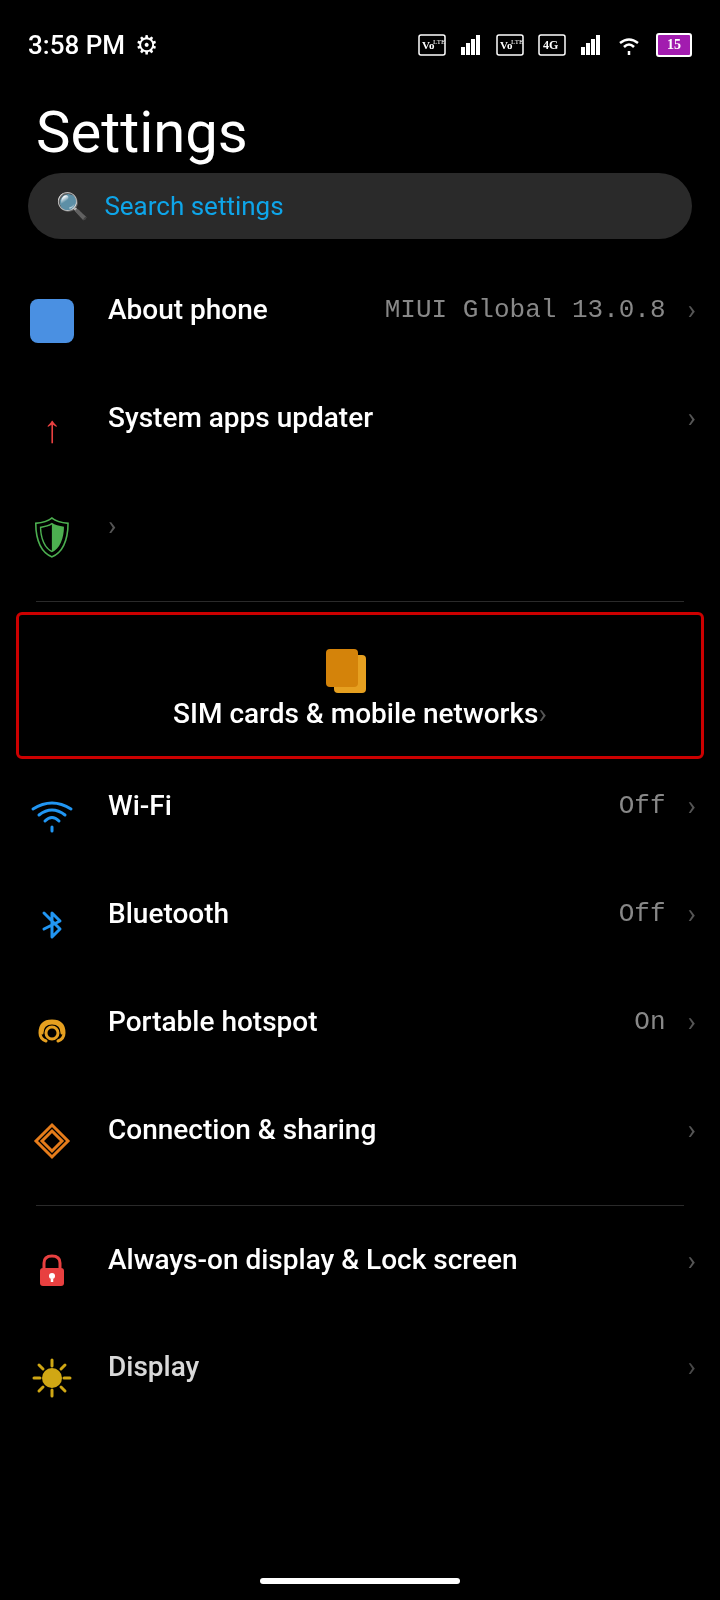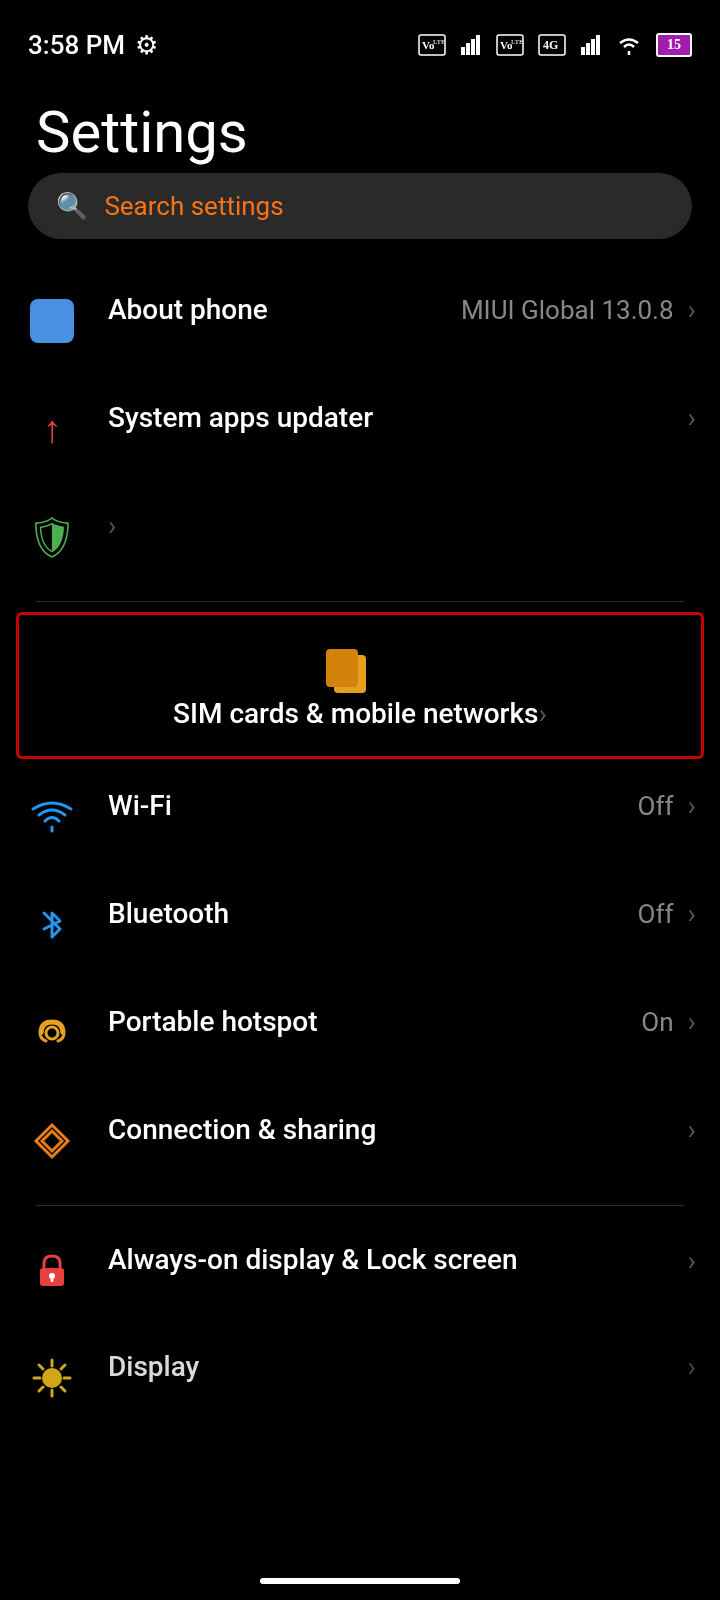--- a/index.html
+++ b/index.html
@@ -69,21 +69,21 @@
       display: flex;
       align-items: center;
       padding: 18px 28px;
       gap: 16px;
     }
     .search-icon-wrap {
       color: #888;
       font-size: 26px;
     }
     .search-input-text {
-      color: #f97316;
+      color: #0ea5e9;
       font-size: 26px;
     }
 
     
     .settings-item {
       display: flex;
       align-items: flex-start;
       padding: 26px 24px;
       cursor: pointer;
       position: relative;
@@ -106,21 +106,22 @@
       justify-content: space-between;
     }
     .item-label {
       font-size: 28px;
       font-weight: 500;
       color: #fff;
     }
     .item-value {
       font-size: 26px;
       color: #888;
-      margin-right: 10px;
+      margin-right: 18px;
+      font-family: Liberation Mono, monospace;
     }
     .item-right {
       display: flex;
       align-items: center;
       gap: 4px;
       color: #888;
     }
     .chevron {
       font-size: 28px;
       color: #555;

